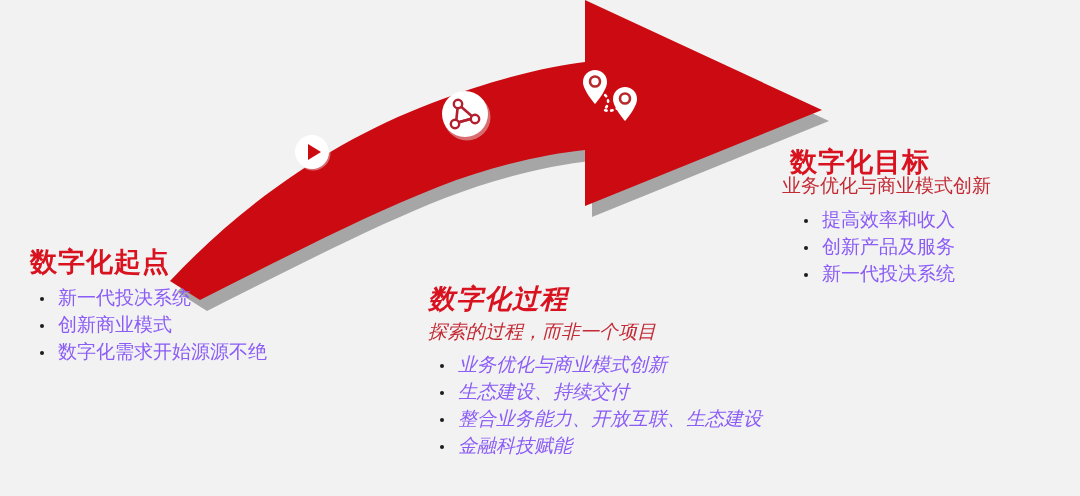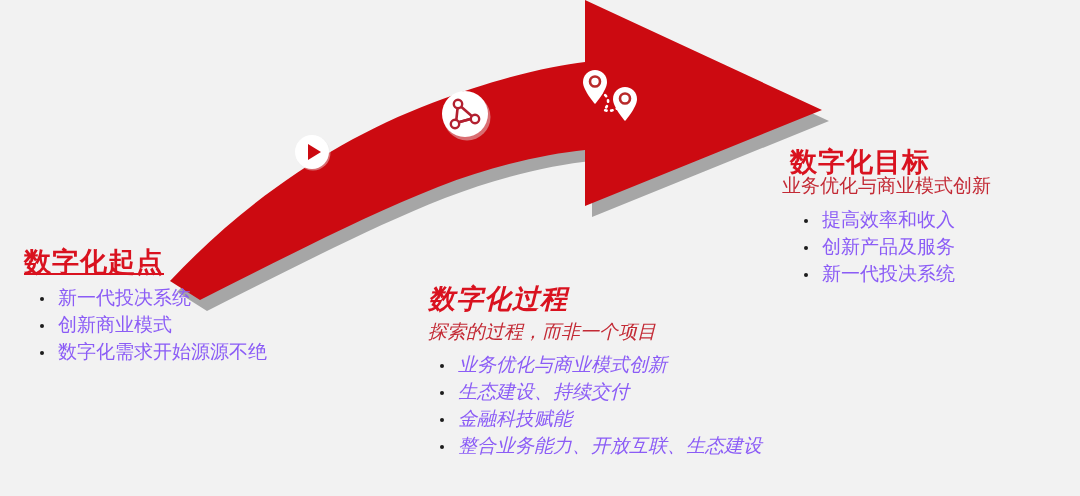--- a/index.html
+++ b/index.html
@@ -62,21 +62,21 @@
     top: 50%;
     width: 4px;
     height: 4px;
     margin-top: -2px;
     border-radius: 50%;
     background: #1c1c1c;
   }
 
   
   #block-start { left: 22px; top: 248px; }
-  #block-start .blk-title { font-size: 27px; margin-left: 2px; text-decoration: underline; }
+  #block-start .blk-title { font-size: 27px; margin-left: 8px; }
   #block-start .blk-sub { font-size: 19px; margin-top: 8px; margin-left: 10px; }
   #block-start .blk-list { font-size: 19px; margin-top: 9px; }
 
   
   #block-process { left: 422px; top: 285px; font-style: italic; }
   #block-process .blk-title { font-size: 27px; margin-left: 6px; }
   #block-process .blk-sub { font-size: 19px; margin-top: 9px; margin-left: 6px; }
   #block-process .blk-list { font-size: 19px; margin-top: 9px; margin-left: 14px; }
 
   
@@ -153,22 +153,22 @@
       <li>数字化需求开始源源不绝</li>
     </ul>
   </div>
 
   <div class="block" id="block-process">
     <div class="blk-title">数字化过程</div>
     <div class="blk-sub">探索的过程，而非一个项目</div>
     <ul class="blk-list">
       <li>业务优化与商业模式创新</li>
       <li>生态建设、持续交付</li>
+      <li>整合业务能力、开放互联、生态建设</li>
       <li>金融科技赋能</li>
-      <li>整合业务能力、开放互联、生态建设</li>
     </ul>
   </div>
 
   <div class="block" id="block-goal">
     <div class="blk-title">数字化目标</div>
     <div class="blk-sub">业务优化与商业模式创新</div>
     <ul class="blk-list">
       <li>提高效率和收入</li>
       <li>创新产品及服务</li>
       <li>新一代投决系统</li>

